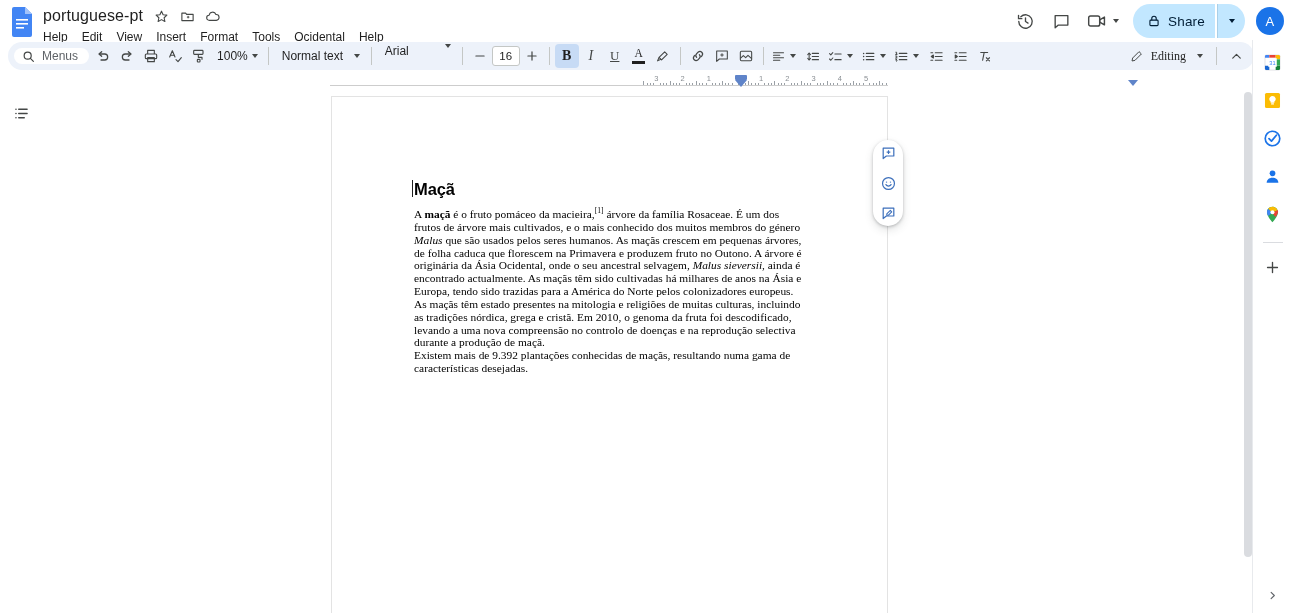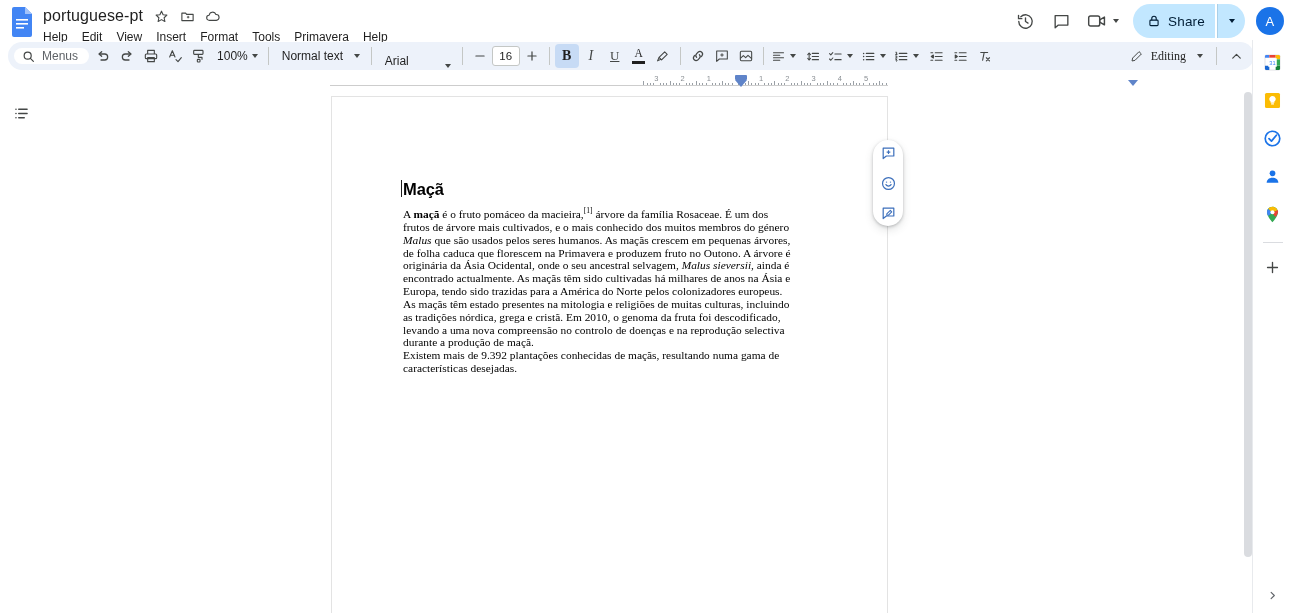--- a/index.html
+++ b/index.html
@@ -70,21 +70,21 @@
   .tb-sep { width: 1px; height: 18px; background: #c4c7c5; margin: 0 5px; flex:none; }
   .search-pill {
     display: flex; align-items: center; gap: 7px; background: #fff; border-radius: 14px;
     height: 16px; padding: 0 11px 0 8px; cursor: pointer; margin-right: 2px;
   }
   .search-pill span { font-size: 12px; color: #5f6368; }
   .zoom-ctl { display: flex; align-items: center; cursor: pointer; border-radius: 4px; padding: 0 1px 0 6px; height:24px; }
   .zoom-ctl .lbl { font-size: 12px; color: #1f1f1f; }
   .style-ctl { display:flex; align-items:center; justify-content: space-between; width: 92px; height:24px; border-radius:4px; padding: 0 2px 0 8px; cursor:pointer;}
   .style-ctl .lbl { font-size: 12px; color:#1f1f1f; }
-  .font-ctl { display:flex; align-items:flex-end; justify-content: space-between; width: 80px; height:24px; border-radius:4px; padding: 0 2px 0 8px; cursor:pointer;}
+  .font-ctl { display:flex; align-items:flex-start; justify-content: space-between; width: 80px; height:24px; border-radius:4px; padding: 0 2px 0 8px; cursor:pointer;}
   .font-ctl .lbl { font-size: 12px; color:#1f1f1f; }
   .fontsize-box {
     width: 28px; height: 20px; background: #fff; border: 1px solid #c4c7c5; border-radius: 3px;
     display: flex; align-items: center; justify-content: center; font-size: 11.5px; color: #1f1f1f;
     cursor: text;
   }
   .caret { width: 0; height: 0; border-left: 3.5px solid transparent; border-right: 3.5px solid transparent; border-top: 4px solid #444746; margin: 0 4px; }
   .toolbar-right { margin-left: auto; display: flex; align-items: center; gap: 2px; font-family: Liberation Serif, serif; }
   .editing-pill {
     display:flex; align-items:center; gap:7px; height:24px; border-radius:14px; padding: 0 2px 0 9px; cursor:pointer;
@@ -119,21 +119,21 @@
 
   
   .canvas {
     position: absolute; top: 88px; left: 40px; width: 1212px; height: 525px;
     background: #fff; overflow: hidden;
   }
   .page {
     position: absolute; top: 8px; left: 291px; width: 557px; height: 730px;
     background: #fff; border: 1px solid #e3e3e3;
   }
-  .page-body { position: absolute; top: 82px; left: 71px; width: 394px; }
+  .page-body { position: absolute; top: 82px; left: 82px; width: 394px; }
   .doc-h1 {
     font-family: "Liberation Sans", sans-serif;
     font-size: 16.5px; font-weight: bold; color: #000; margin: 0 0 9px 0; line-height: 20px;
     letter-spacing: -.1px; position: relative;
   }
   .caret-bar {
     position: absolute; left: -2px; top: 1px; width: 1.4px; height: 17px; background: #1f1f1f;
   }
   .doc-p {
     font-family: "Liberation Serif", serif;
@@ -216,21 +216,21 @@
           </svg>
         </div>
       </div>
       <div class="menubar">
         <div class="menu-item">Help</div>
         <div class="menu-item">Edit</div>
         <div class="menu-item">View</div>
         <div class="menu-item">Insert</div>
         <div class="menu-item">Format</div>
         <div class="menu-item">Tools</div>
-        <div class="menu-item">Primavera</div>
+        <div class="menu-item">Ocidental</div>
         <div class="menu-item">Help</div>
       </div>
     </div>
 
     <div class="header-right">
       <div class="hicon-btn">
         <svg width="19" height="19" viewBox="0 0 24 24" fill="none" stroke="#444746" stroke-width="1.7" stroke-linecap="round">
           <path d="M3.5 12a8.5 8.5 0 1 0 2.6-6.1"></path>
           <path d="M3.2 4.2v4.2h4.2"></path>
           <path d="M12 7.4V12l3.2 2"></path>

